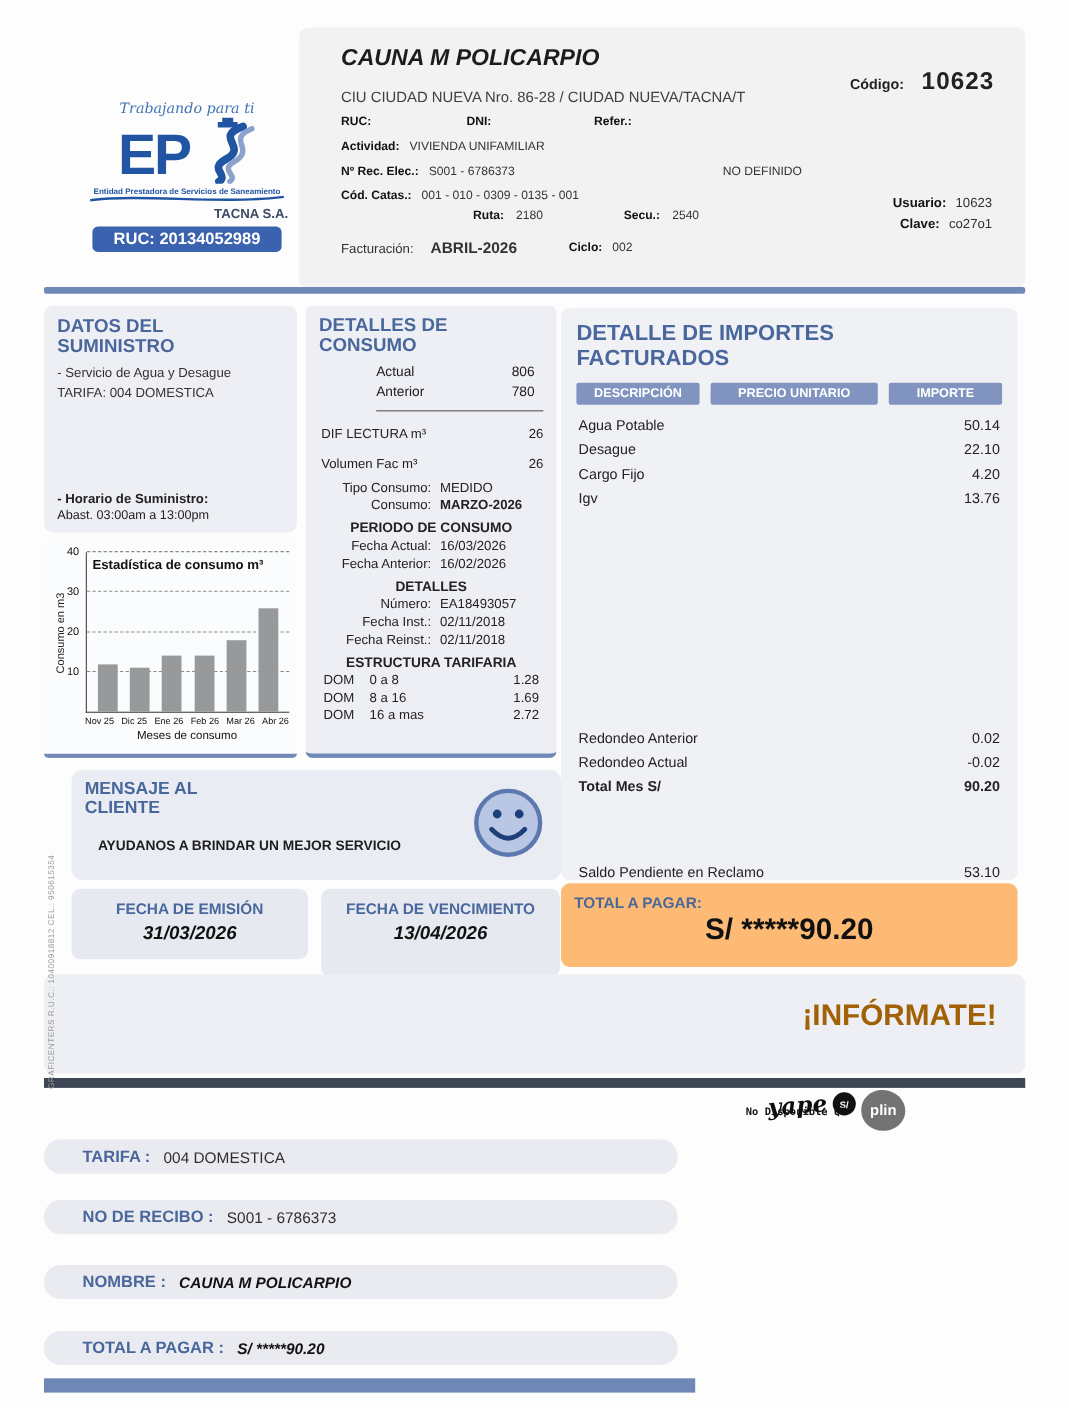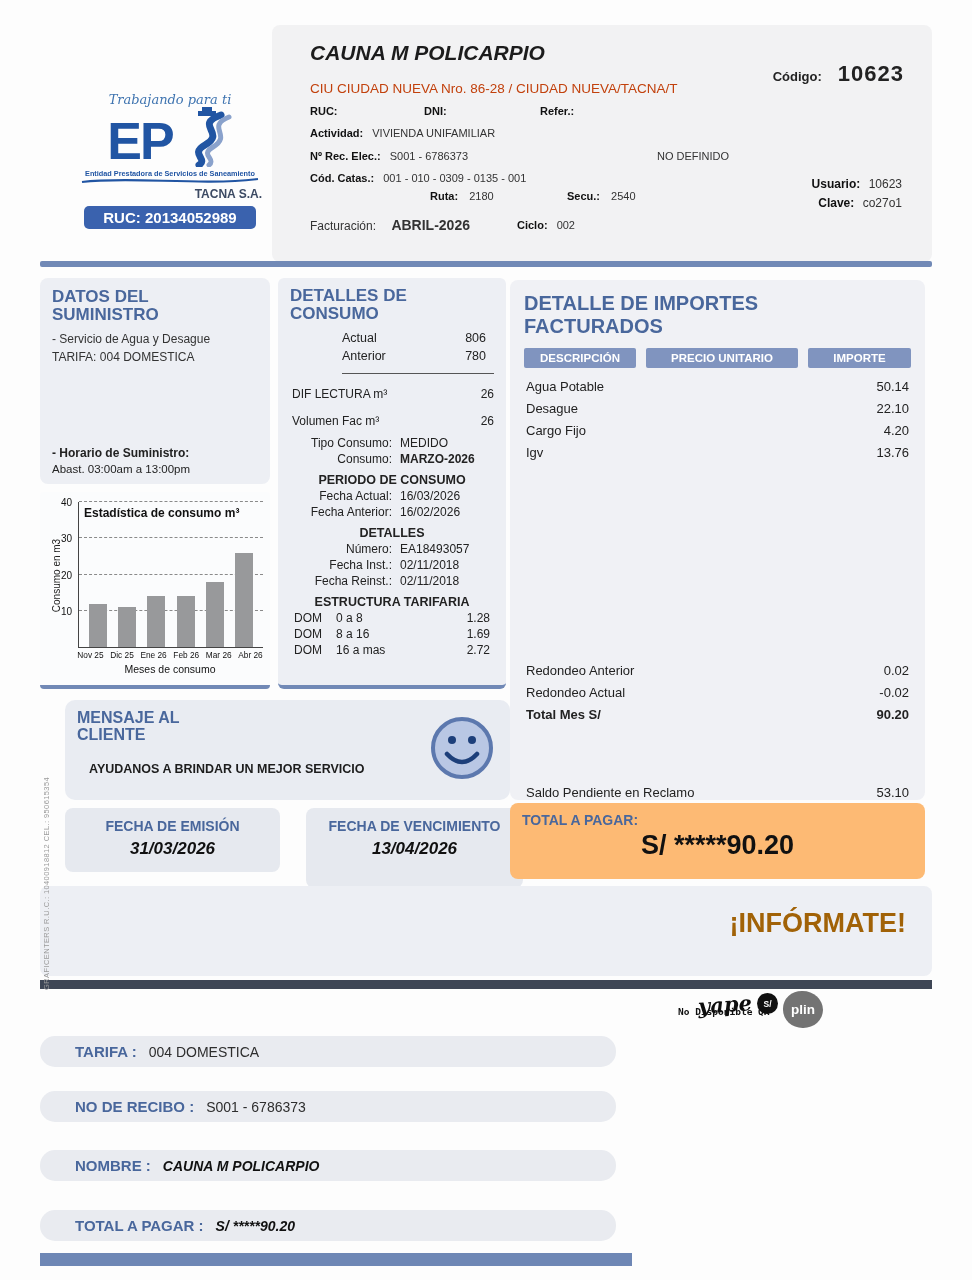--- a/index.html
+++ b/index.html
@@ -6,21 +6,21 @@
   body{
     width:972px;height:1280px;position:relative;background:#fdfdfd;
     font-family:"Liberation Sans",sans-serif;color:#222;overflow:hidden;
   }
   
   .header-card{position:absolute;left:272px;top:25px;width:660px;height:237px;background:#f2f2f3;border-radius:8px;}
   .cust-name{position:absolute;left:38px;top:16px;font-size:21px;font-weight:bold;font-style:italic;color:#1c1c1c;}
   .codigo-wrap{position:absolute;right:28px;top:36px;display:flex;align-items:baseline;gap:16px;}
   .codigo-lbl{font-size:13px;font-weight:bold;color:#222;}
   .codigo-val{font-size:22px;font-weight:bold;letter-spacing:1px;}
-  .addr{position:absolute;left:38px;top:56px;font-size:13.5px;color:#c2410c;}
+  .addr{position:absolute;left:38px;top:56px;font-size:13.5px;color:#404040;}
   .hrow{position:absolute;font-size:11px;color:#333;white-space:nowrap;}
   .hrow b{font-weight:bold;color:#111;}
   .fact-val{font-size:14px;font-weight:bold;}
   
   .logo{position:absolute;left:72px;top:92px;width:196px;text-align:center;}
   .tagline{font-family:"DejaVu Serif",serif;font-style:italic;font-size:13px;color:#3f74b0;margin-bottom:2px;}
   .brandrow{display:flex;align-items:flex-end;justify-content:center;gap:2px;height:58px;}
   .brand-ep{font-size:52px;font-weight:bold;color:#2155a3;letter-spacing:-2px;line-height:52px;}
   .logo-sub{font-size:7.3px;font-weight:bold;color:#2155a3;margin-top:2px;}
   .logo-company{font-size:12px;font-weight:bold;color:#3c4a63;text-align:right;padding-right:6px;margin-top:1px;}
@@ -76,21 +76,21 @@
   .grp2{position:absolute;left:0;right:0;top:376px;}
   .grp3{position:absolute;left:0;right:0;top:498px;}
   
   .msg{left:65px;top:700px;width:445px;height:100px;background:#e9ecf2;border-radius:10px;}
   .msg .ptitle{font-size:16px;line-height:17px;margin:9px 12px 0;}
   .msg-body{position:absolute;left:24px;top:62px;font-size:12.5px;font-weight:bold;color:#1d1d1d;}
   .smiley{position:absolute;right:16px;top:16px;}
   
   .datebox{background:#e6e9ef;border-radius:8px;text-align:center;}
   .d1{left:65px;top:808px;width:215px;height:64px;}
-  .d2{left:306px;top:808px;width:217px;height:80px;}
+  .d2{left:292px;top:808px;width:217px;height:80px;}
   .date-lbl{font-size:14px;font-weight:bold;color:#49679c;margin-top:10px;}
   .date-val{font-size:17px;font-weight:bold;font-style:italic;color:#111;margin-top:5px;}
   .totalbox{left:510px;top:803px;width:415px;height:76px;background:#fdba74;border-radius:8px;}
   .total-lbl{position:absolute;left:12px;top:9px;font-size:14px;font-weight:bold;color:#49679c;}
   .total-val{position:absolute;left:0;right:0;top:27px;text-align:center;font-size:27px;font-weight:bold;color:#111;}
   
   .informate{left:40px;top:886px;width:892px;height:90px;background:#edeff4;border-radius:8px;}
   .informate-txt{position:absolute;right:26px;top:22px;font-size:27px;font-weight:bold;color:#a16207;}
   
   .yape-txt{position:absolute;left:698px;top:992px;font-family:"DejaVu Serif",serif;font-style:italic;font-weight:bold;font-size:21px;color:#0d0d0d;transform:rotate(-4deg);}

